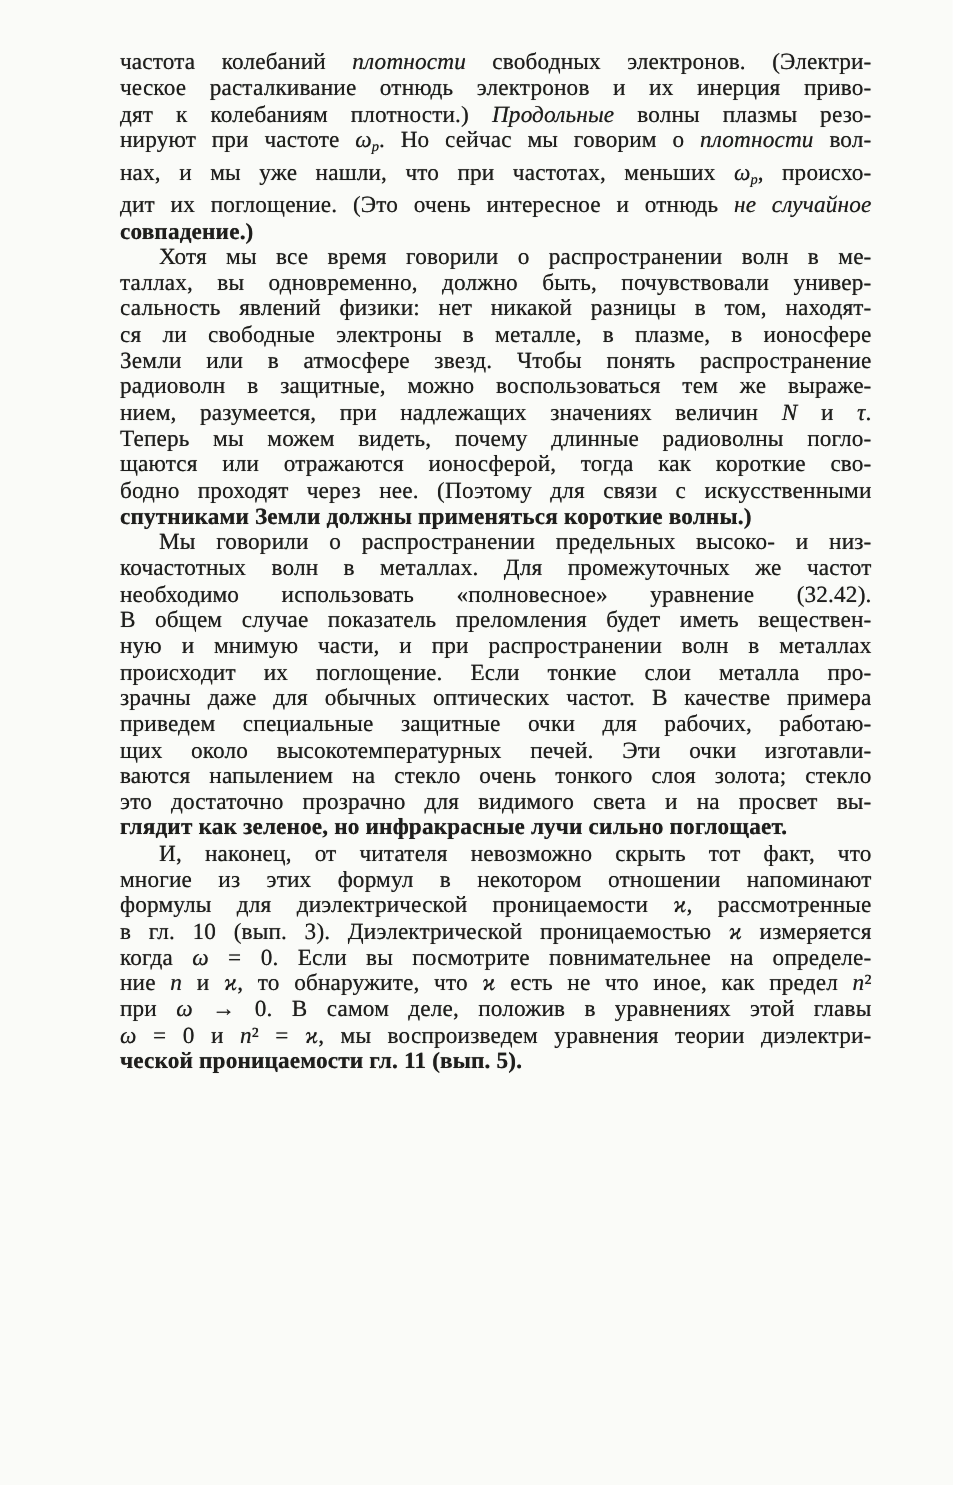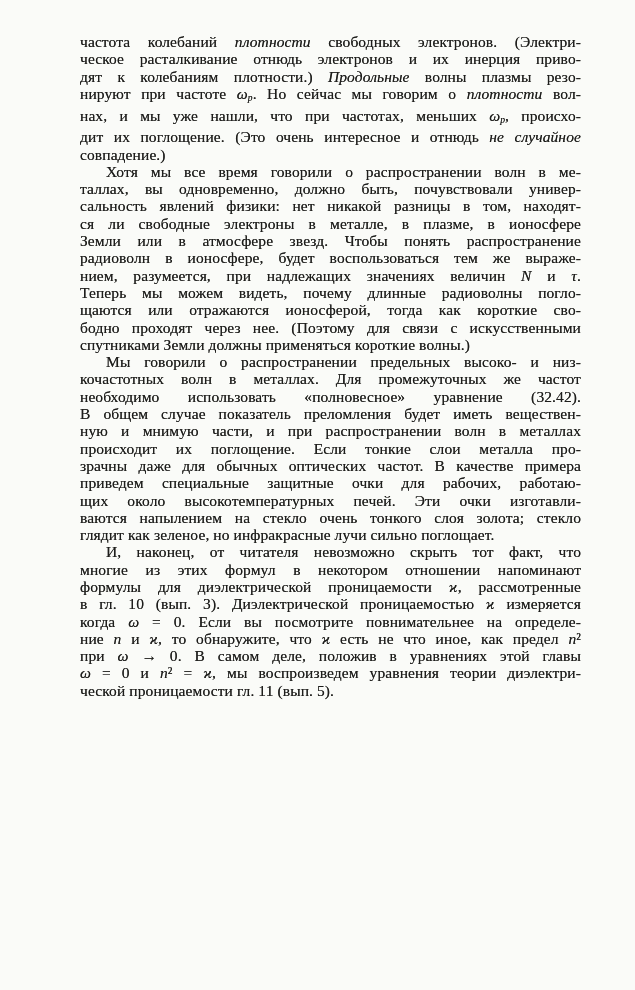--- a/index.html
+++ b/index.html
@@ -30,20 +30,21 @@
     padding: 0;
   }
   .line {
     text-align: justify;
     text-align-last: justify;
     -moz-text-align-last: justify;
   }
   .line.last {
     text-align: left;
     text-align-last: left;
+    font-weight: bold;
     -moz-text-align-last: left;
   }
   .line.indent {
     text-indent: 26px;
   }
   .it {
     font-style: italic;
   }
   .sub {
     font-size: 0.62em;
@@ -64,38 +65,39 @@
         <div class="line"><span>нах, и мы уже нашли, что при частотах, меньших </span><span class="it">ω</span><span class="it sub">p</span><span>, происхо-</span></div>
         <div class="line"><span>дит их поглощение. (Это очень интересное и отнюдь </span><span class="it">не случайное</span></div>
         <div class="line last"><span>совпадение.)</span></div>
       </div>
       <div class="paragraph">
         <div class="line indent"><span>Хотя мы все время говорили о распространении волн в ме-</span></div>
         <div class="line"><span>таллах, вы одновременно, должно быть, почувствовали универ-</span></div>
         <div class="line"><span>сальность явлений физики: нет никакой разницы в том, находят-</span></div>
         <div class="line"><span>ся ли свободные электроны в металле, в плазме, в ионосфере</span></div>
         <div class="line"><span>Земли или в атмосфере звезд. Чтобы понять распространение</span></div>
-        <div class="line"><span>радиоволн в ионосфере, будет воспользоваться тем же выраже-</span></div>
+        <div class="line"><span>радиоволн в защитные, можно воспользоваться тем же выраже-</span></div>
         <div class="line"><span>нием, разумеется, при надлежащих значениях величин </span><span class="it">N</span><span> и </span><span class="it">τ</span><span>.</span></div>
         <div class="line"><span>Теперь мы можем видеть, почему длинные радиоволны погло-</span></div>
         <div class="line"><span>щаются или отражаются ионосферой, тогда как короткие сво-</span></div>
         <div class="line"><span>бодно проходят через нее. (Поэтому для связи с искусственными</span></div>
         <div class="line last"><span>спутниками Земли должны применяться короткие волны.)</span></div>
       </div>
       <div class="paragraph">
         <div class="line indent"><span>Мы говорили о распространении предельных высоко- и низ-</span></div>
         <div class="line"><span>кочастотных волн в металлах. Для промежуточных же частот</span></div>
         <div class="line"><span>необходимо использовать «полновесное» уравнение (32.42).</span></div>
         <div class="line"><span>В общем случае показатель преломления будет иметь веществен-</span></div>
         <div class="line"><span>ную и мнимую части, и при распространении волн в металлах</span></div>
         <div class="line"><span>происходит их поглощение. Если тонкие слои металла про-</span></div>
         <div class="line"><span>зрачны даже для обычных оптических частот. В качестве примера</span></div>
         <div class="line"><span>приведем специальные защитные очки для рабочих, работаю-</span></div>
         <div class="line"><span>щих около высокотемпературных печей. Эти очки изготавли-</span></div>
         <div class="line"><span>ваются напылением на стекло очень тонкого слоя золота; стекло</span></div>
+        <div class="line"><span>это достаточно прозрачно для видимого света и на просвет вы-</span></div>
         <div class="line last"><span>глядит как зеленое, но инфракрасные лучи сильно поглощает.</span></div>
       </div>
       <div class="paragraph">
         <div class="line indent"><span>И, наконец, от читателя невозможно скрыть тот факт, что</span></div>
         <div class="line"><span>многие из этих формул в некотором отношении напоминают</span></div>
         <div class="line"><span>формулы для диэлектрической проницаемости </span><span class="it">ϰ</span><span>, рассмотренные</span></div>
         <div class="line"><span>в гл. 10 (вып. 3). Диэлектрической проницаемостью </span><span class="it">ϰ</span><span> измеряется</span></div>
         <div class="line"><span>когда </span><span class="it">ω</span><span> = 0. Если вы посмотрите повнимательнее на определе-</span></div>
         <div class="line"><span>ние </span><span class="it">n</span><span> и </span><span class="it">ϰ</span><span>, то обнаружите, что </span><span class="it">ϰ</span><span> есть не что иное, как предел </span><span class="it">n</span><span>²</span></div>
         <div class="line"><span>при </span><span class="it">ω</span><span> → 0. В самом деле, положив в уравнениях этой главы</span></div>

